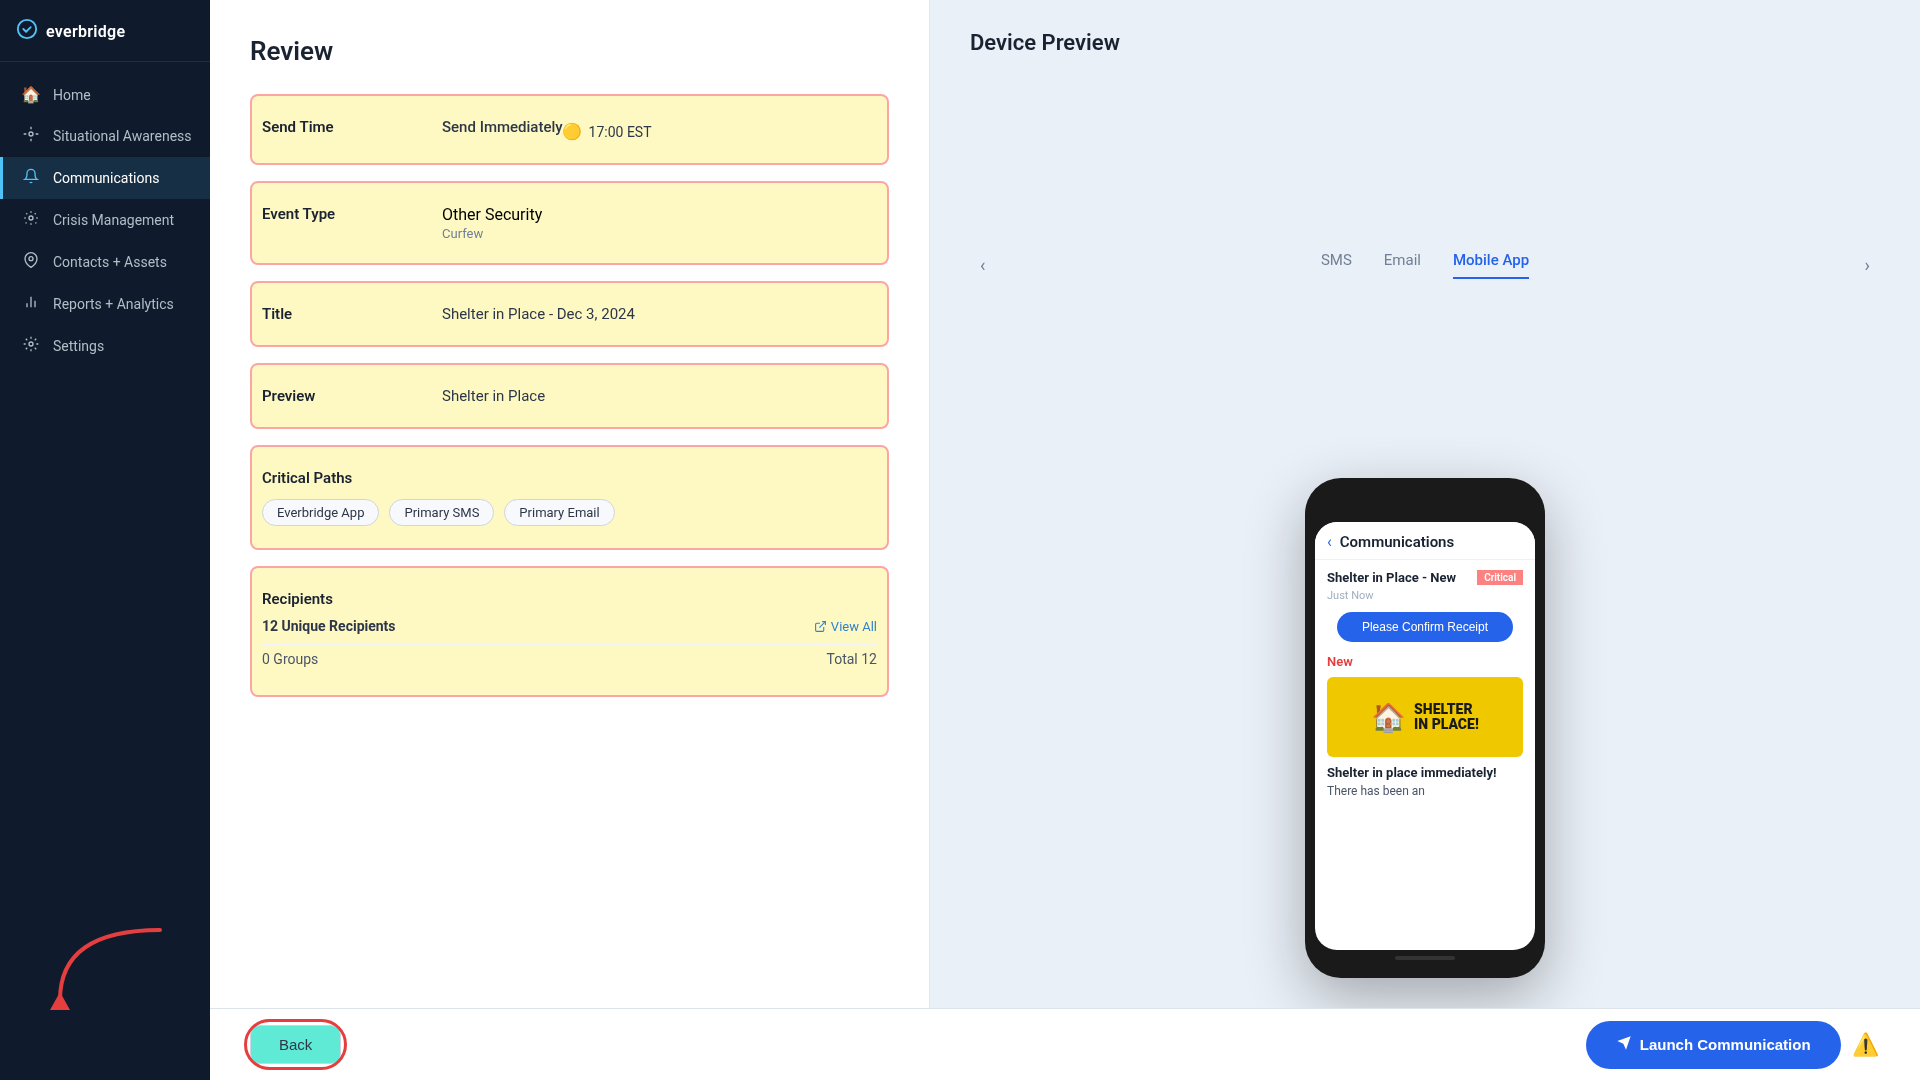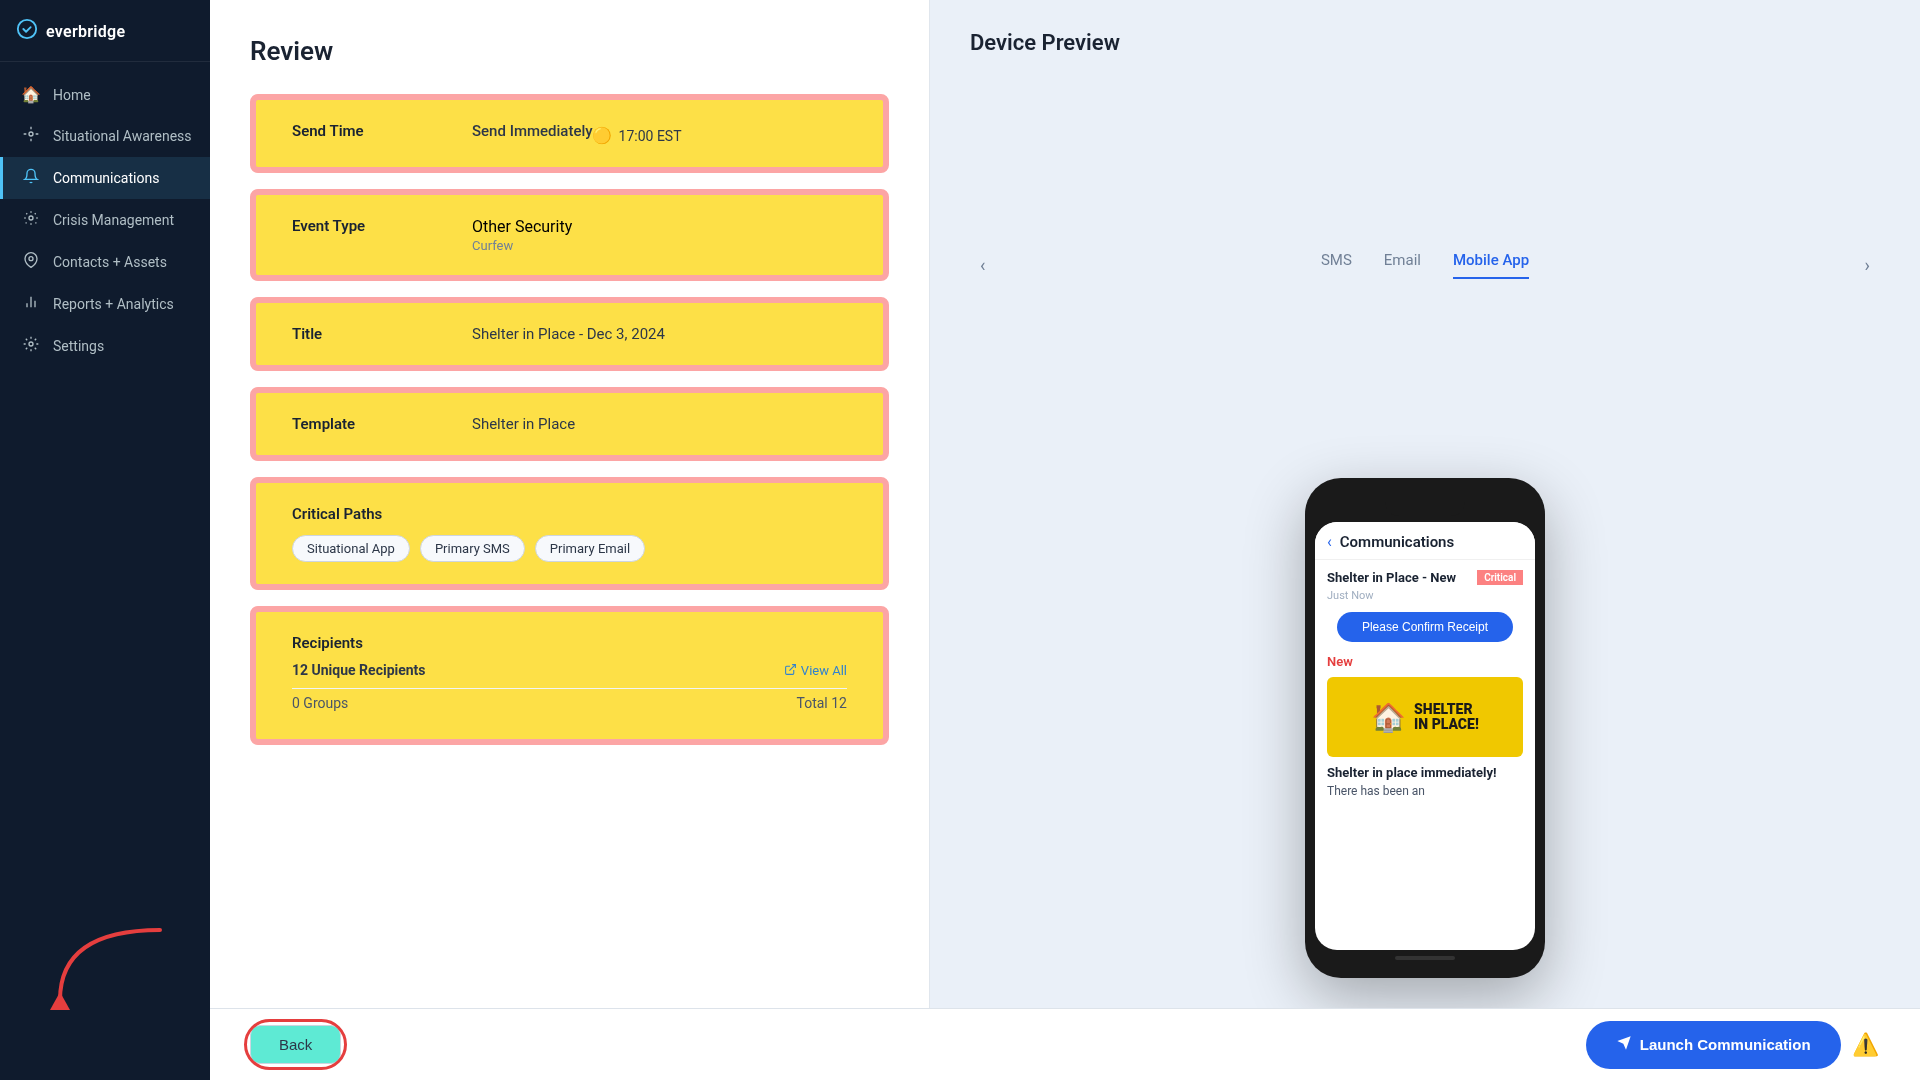--- a/index.html
+++ b/index.html
@@ -81,25 +81,25 @@
       border-right: 1px solid #e0e6ed;
     }
     .review-title {
       font-size: 26px;
       font-weight: 600;
       color: #1a2332;
       margin-bottom: 28px;
     }
 
     .review-card {
-      border: 6px solid #fca5a5;
+      border: 2px solid #fca5a5;
       border-radius: 8px;
-      padding: 22px 36px;
+      padding: 22px 10px;
       margin-bottom: 16px;
-      background: #fde047;
+      background: #fef9c3;
     }
     .review-card-row {
       display: flex;
       align-items: flex-start;
       gap: 20px;
     }
     .review-card-label {
       font-size: 15px;
       font-weight: 600;
       color: #1a2332;
@@ -147,20 +147,21 @@
       display: flex;
       align-items: center;
       justify-content: space-between;
       margin-bottom: 10px;
     }
     .view-all-link {
       color: #3182ce;
       font-size: 13px;
       text-decoration: none;
       display: flex;
+      align-items: center;
       gap: 4px;
       cursor: pointer;
     }
     .recipients-count {
       font-size: 14px;
       color: #2d3748;
       font-weight: bold;
     }
     .recipients-row {
       display: flex;
@@ -536,29 +537,29 @@
 
       <div class="review-card">
         <div class="review-card-row">
           <span class="review-card-label">Title</span>
           <span class="review-card-value">Shelter in Place - Dec 3, 2024</span>
         </div>
       </div>
 
       <div class="review-card">
         <div class="review-card-row">
-          <span class="review-card-label">Template</span>
+          <span class="review-card-label">Preview</span>
           <span class="review-card-value">Shelter in Place</span>
         </div>
       </div>
 
       <div class="review-card">
         <div class="review-card-label" style="margin-bottom:12px;">Critical Paths</div>
         <div class="delivery-paths-list">
-          <span class="delivery-tag">Situational App</span>
+          <span class="delivery-tag">Everbridge App</span>
           <span class="delivery-tag">Primary SMS</span>
           <span class="delivery-tag">Primary Email</span>
         </div>
       </div>
 
       <div class="review-card">
         <div class="recipients-header">
           <span class="review-card-label">Recipients</span>
         </div>
         <div style="display:flex;align-items:center;justify-content:space-between;margin-bottom:10px;">

